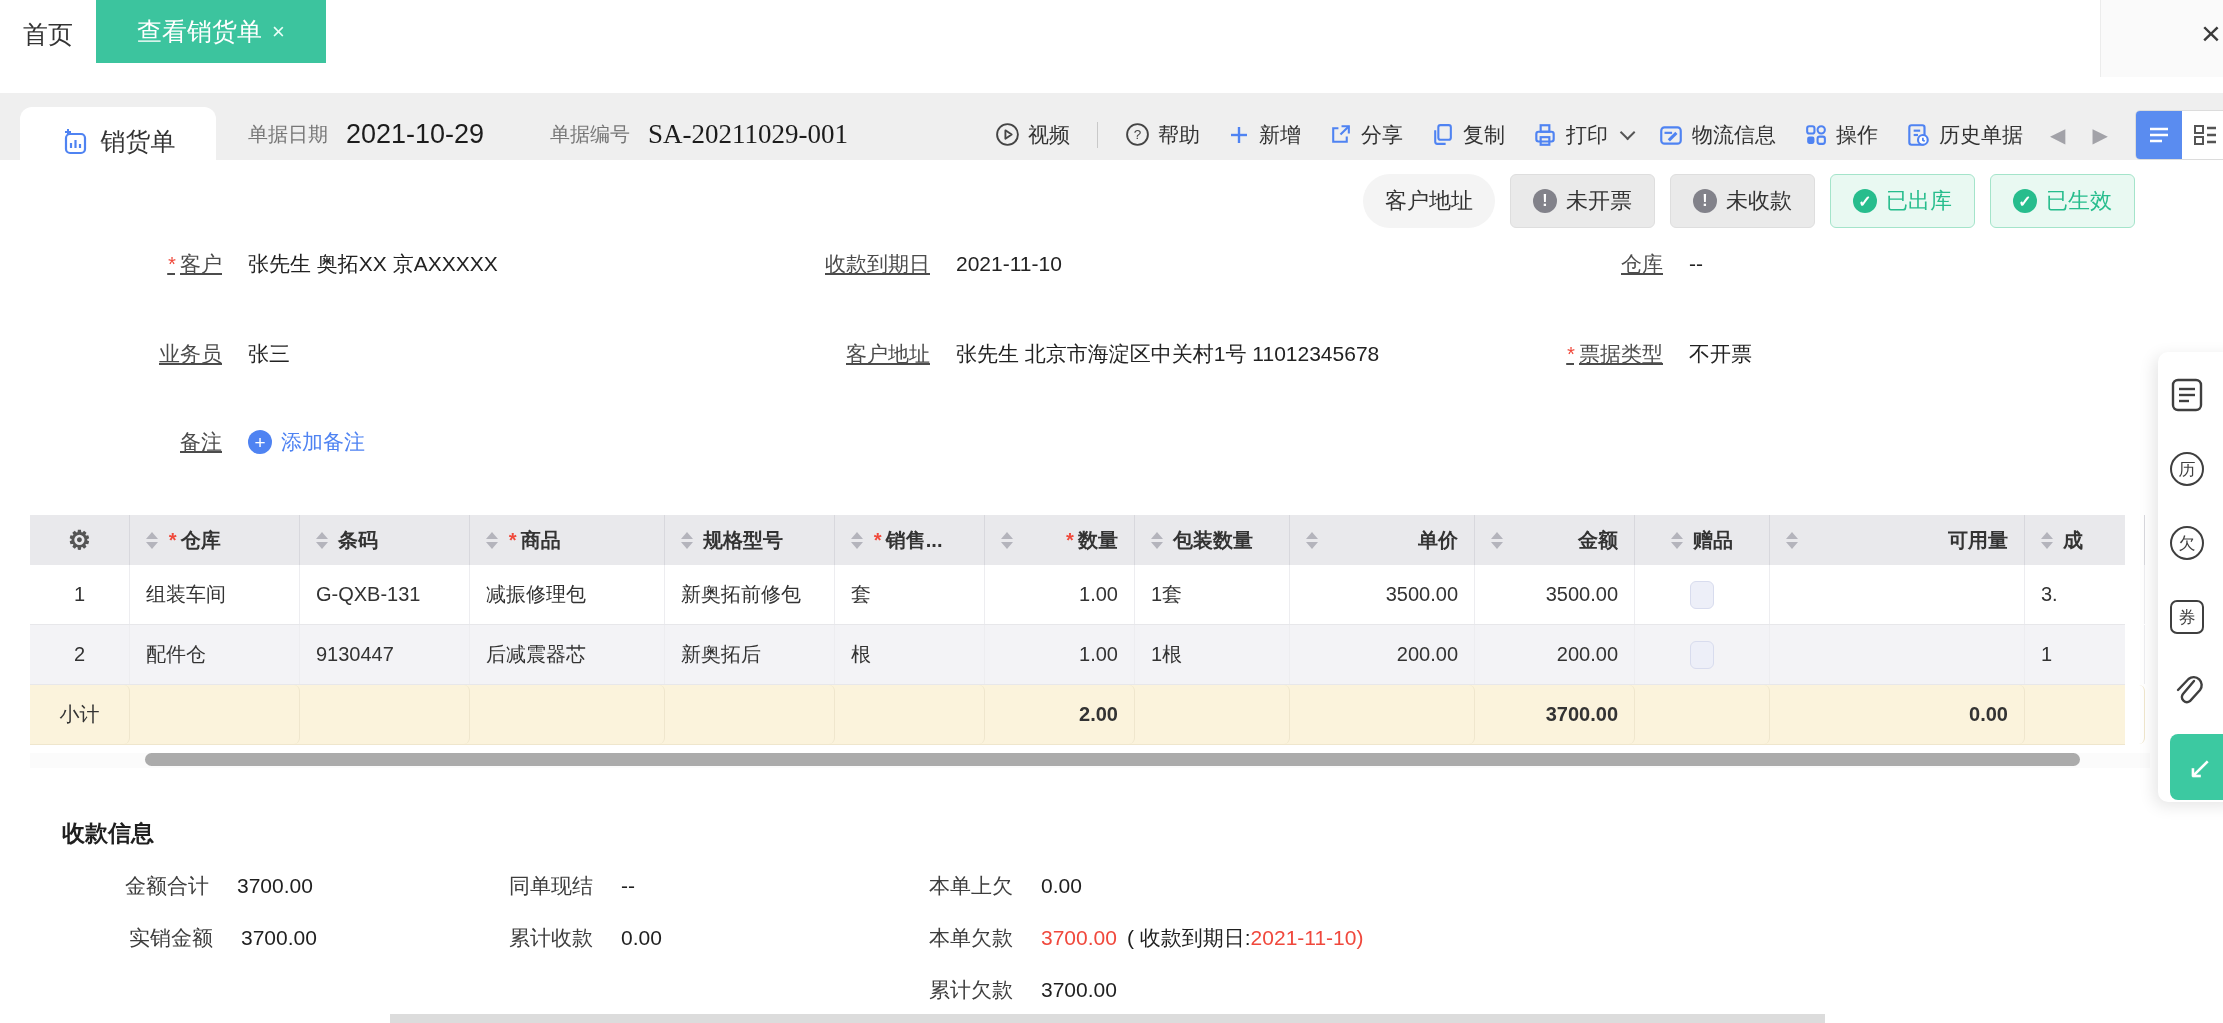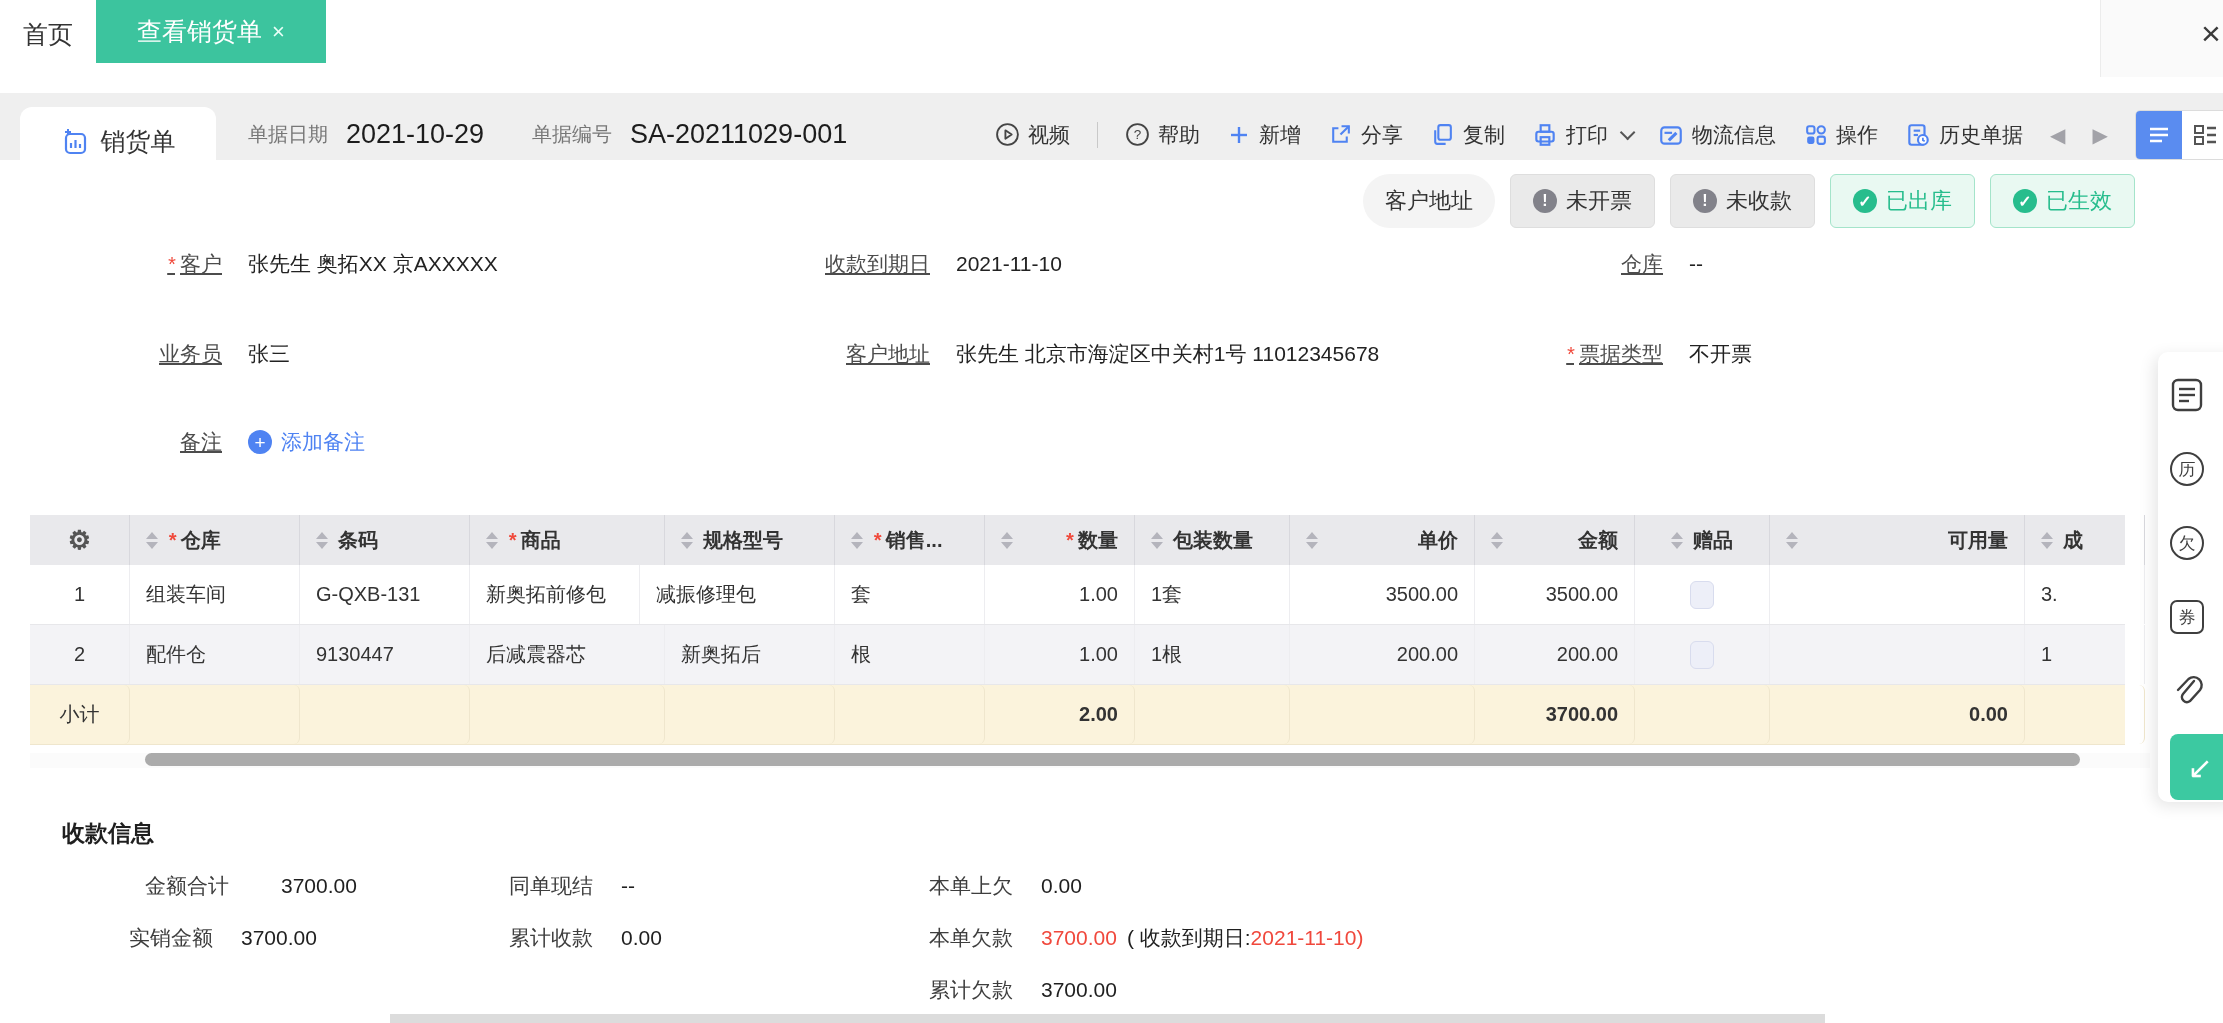--- a/index.html
+++ b/index.html
@@ -14,21 +14,21 @@
   .tabbar-right { position:absolute; left:2100px; top:0; width:123px; height:77px; background:#fafafa; border-left:1px solid #ececec; }
   .corner-close { position:absolute; left:100px; top:14px; font-size:34px; color:#3a3a3a; }
 
   
   .toolbar { position:absolute; left:0; top:77px; width:2223px; height:83px; background:#efefef;margin-top:16px; }
   .doc-tab { position:absolute; left:20px; top:14px; width:196px; height:69px; background:#ffffff; border-radius:12px 12px 0 0; display:flex; align-items:center; justify-content:center; gap:12px; font-size:25px; color:#333; }
   .tfield { position:absolute; top:0; height:83px; display:flex; align-items:center; gap:18px; }
   .tfield .tlabel { font-size:20px; color:#777; }
   .tfield .tvalue { font-size:27px; color:#1c1c1c; }
   .f-date { left:248px; }
-  .f-no { left:532px; }
+  .f-no { left:550px;font-family:Liberation Serif, serif; }
 
   .actions { position:absolute; left:995px; top:0; height:83px; display:flex; align-items:center; gap:27px; }
   .action { display:flex; align-items:center; gap:8px; font-size:21px; color:#333; cursor:pointer; white-space:nowrap; }
   .action svg { display:block; }
   .divider { width:1px; height:26px; background:#c9c9c9; }
   .chev { width:11px; height:11px; border-right:2px solid #555; border-bottom:2px solid #555; transform:rotate(45deg) translateY(-3px); margin-left:4px; }
   .navarrow { font-size:20px; color:#a2a2a8; cursor:pointer; }
   .vtoggle { display:flex; border:1px solid #dcdcdc; border-radius:5px; overflow:hidden; background:#fff; }
   .vt { width:46px; height:48px; display:flex; align-items:center; justify-content:center; cursor:pointer; background:#fff; }
   .vt-active { background:#5a8cf0; }
@@ -383,22 +383,22 @@
             <i class="dn"></i>
           </span>
           <span>成</span>
         </div>
     </div>
 
     <div class="trow tbody">
       <div class="cell c0">1</div>
       <div class="cell c1">组装车间</div>
       <div class="cell c2">G-QXB-131</div>
+      <div class="cell c3">减振修理包</div>
       <div class="cell c4">新奥拓前修包</div>
-      <div class="cell c3">减振修理包</div>
       <div class="cell c5">套</div>
       <div class="cell c6 num">1.00</div>
       <div class="cell c7">1套</div>
       <div class="cell c8 num">3500.00</div>
       <div class="cell c9 num">3500.00</div>
       <div class="cell c10">
           <span class="cbx"></span>
         </div>
       <div class="cell c11 num"></div>
       <div class="cell c12">3.</div>
@@ -438,21 +438,21 @@
       <div class="cell c12"></div>
     </div>
   </div>
 
   <div class="hscroll-track">
     <div class="hscroll-thumb"></div>
   </div>
 
   <div class="pay-title">收款信息</div>
 
-  <div class="prow" style="left:104px; top:712px;gap:24px;">
+  <div class="prow" style="left:84px; top:712px;">
     <span class="plabel w125">金额合计</span>
     <span class="pvalue">3700.00</span>
   </div>
   <div class="prow" style="left:478px; top:712px;">
     <span class="plabel w115">同单现结</span>
     <span class="pvalue">--</span>
   </div>
   <div class="prow" style="left:898px; top:712px;">
     <span class="plabel w115">本单上欠</span>
     <span class="pvalue">0.00</span>

